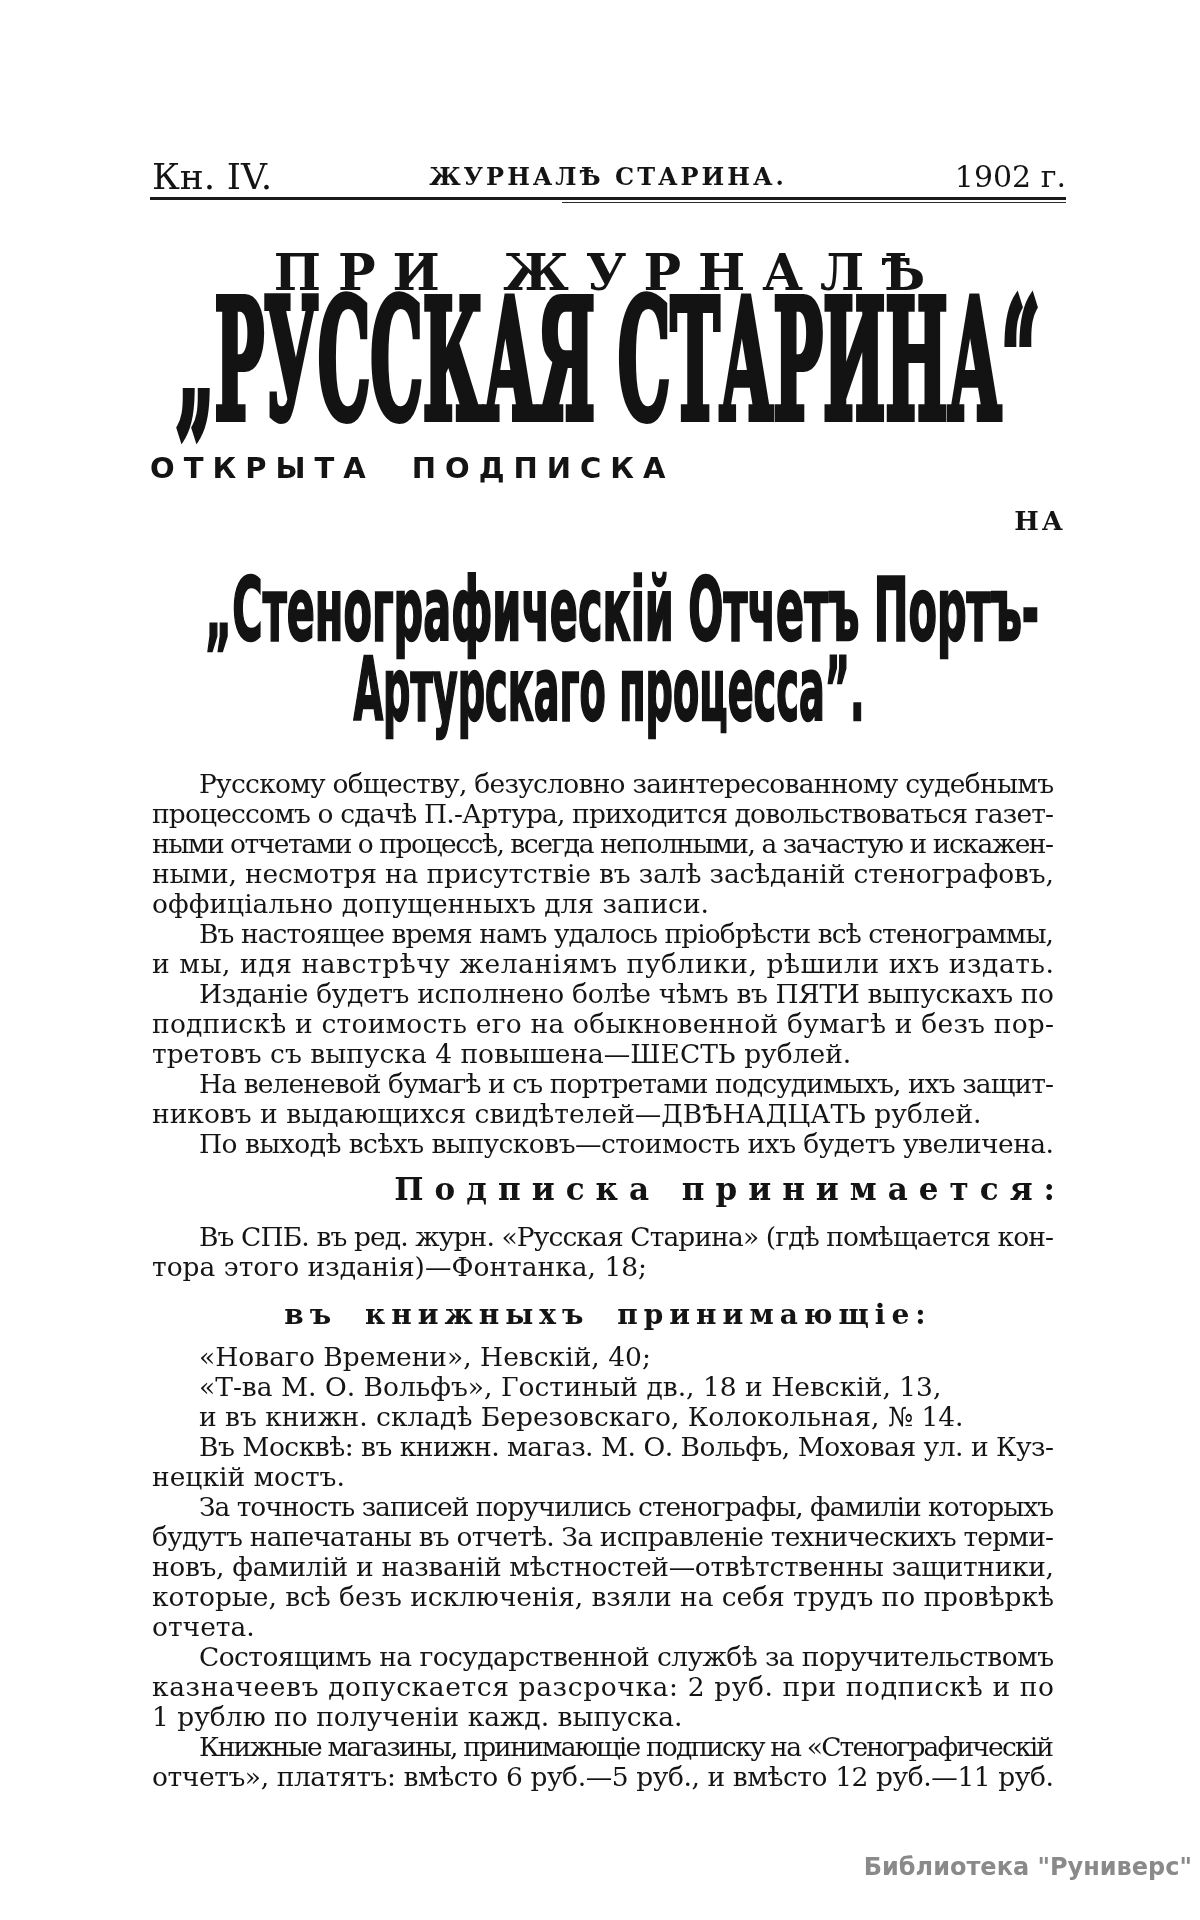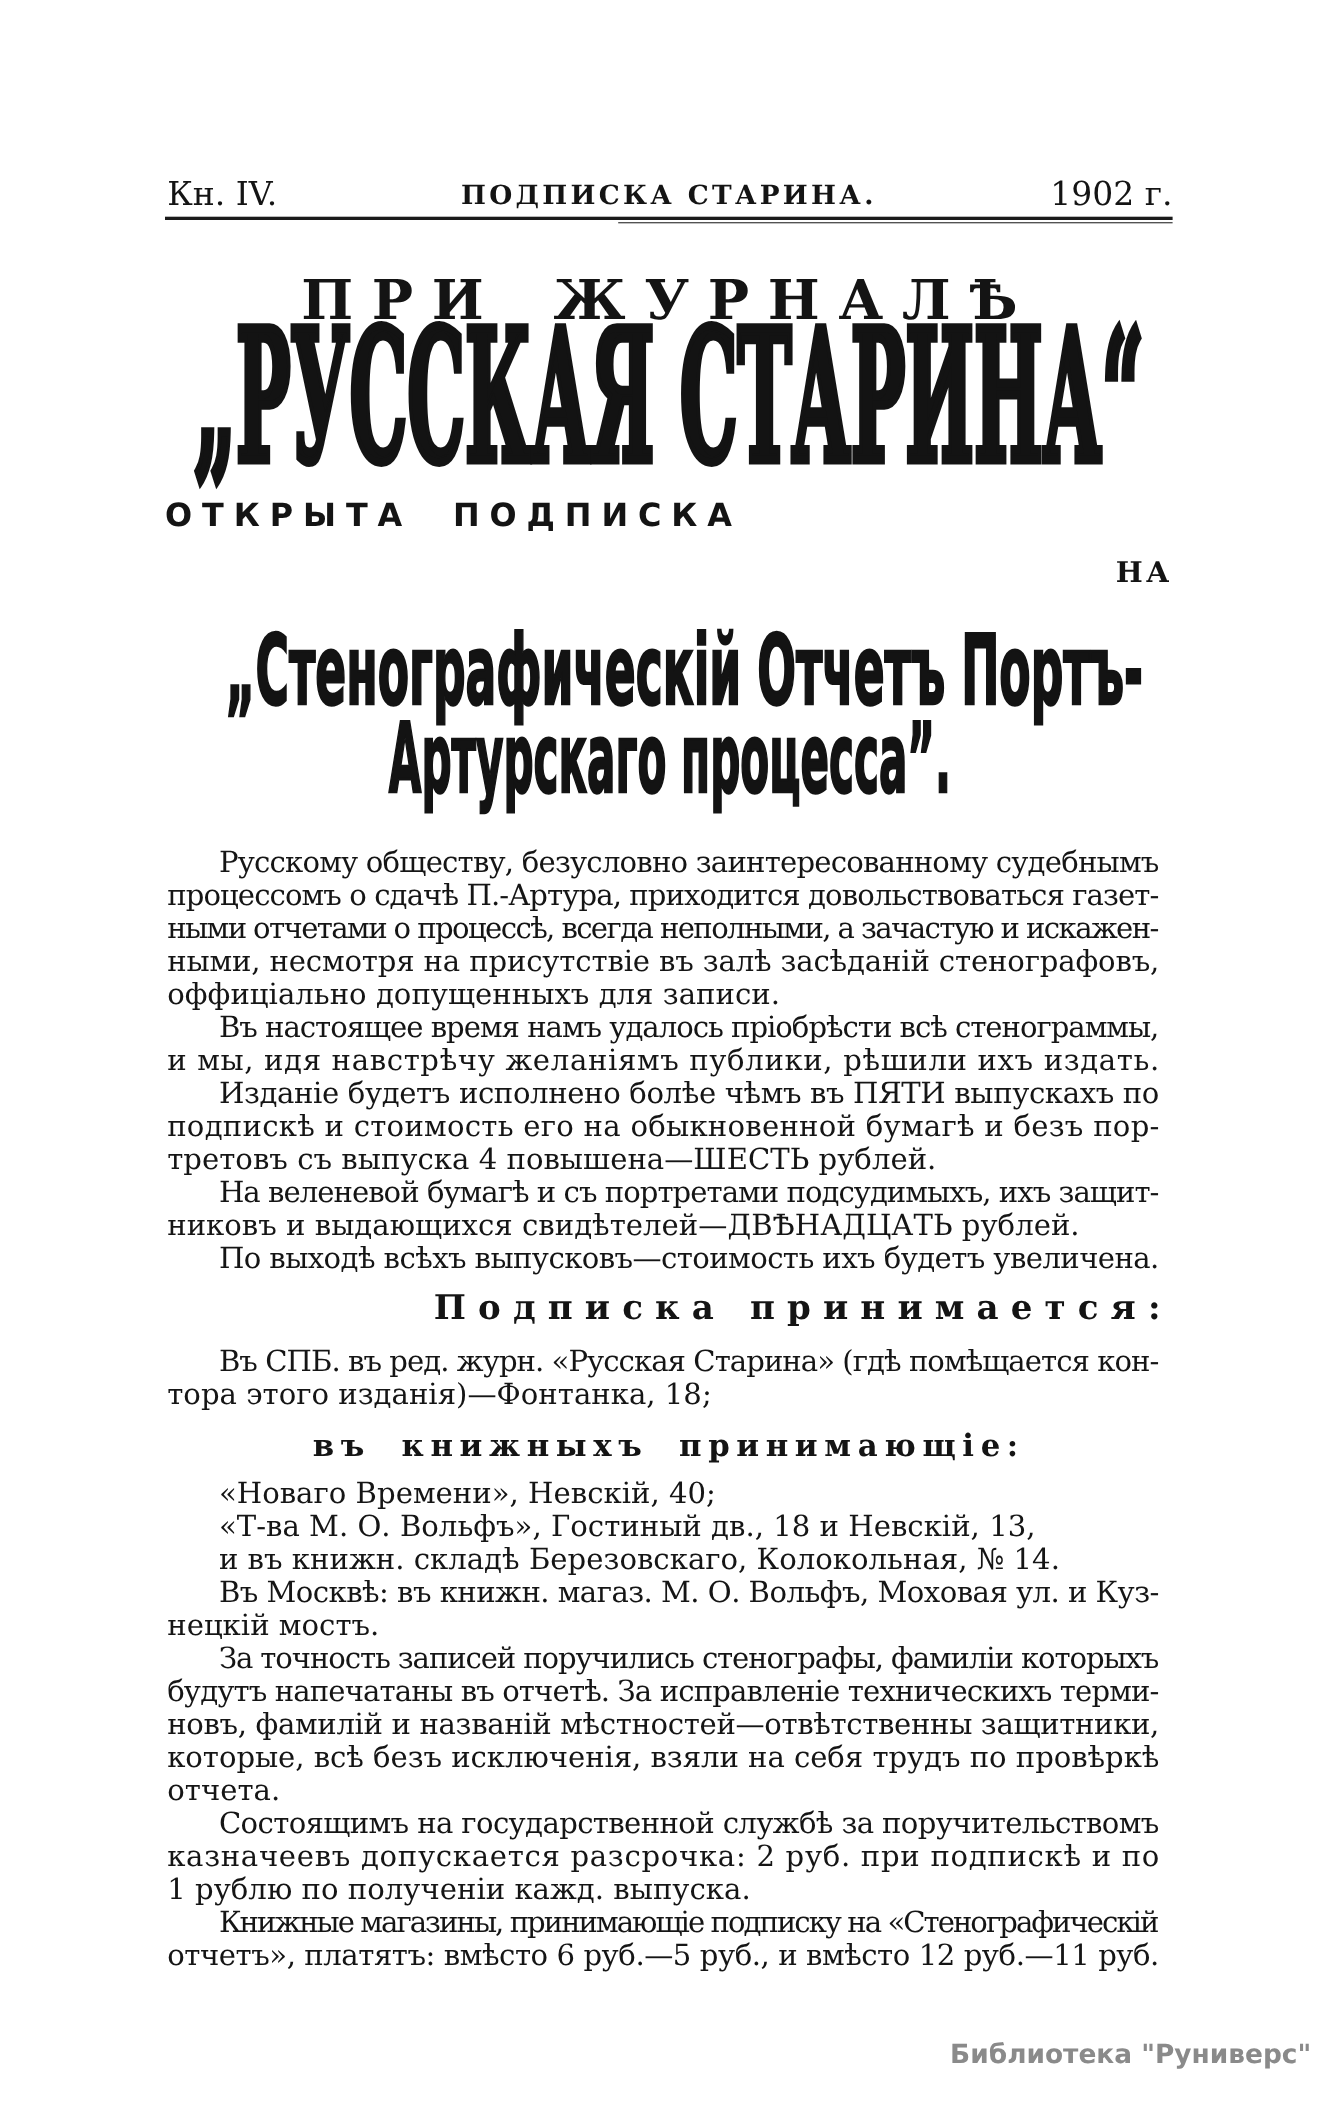--- a/index.html
+++ b/index.html
@@ -2,21 +2,21 @@
 <html><head>
 <meta charset="utf-8">
 <style>
   html,body{margin:0;padding:0;background:#fff;}
   .page{position:relative;width:1200px;height:1920px;background:#ffffff;overflow:hidden;
         font-family:"DejaVu Serif",serif;color:#141414;}
   .content{position:absolute;left:150px;top:0;width:916px;height:100%;}
 
   
   .hdr{position:absolute;top:162px;left:0;width:916px;height:32px;line-height:30px;}
-  .hdr .l{position:absolute;left:2px;font-size:30px;}
+  .hdr .l{position:absolute;left:2px;font-size:36px;}
   .hdr .c{position:absolute;left:0;width:100%;text-align:center;font-size:24px;letter-spacing:3px;font-weight:bold;}
   .hdr .r{position:absolute;right:0;font-size:30px;}
   .rule{position:absolute;top:197px;left:0;width:916px;height:3px;background:#1a1a1a;}
   .rule:after{content:"";position:absolute;left:45%;top:5px;width:55%;height:1px;background:#2a2a2a;}
 
   .prizh{position:absolute;top:205px;left:0;width:100%;text-align:center;
          font-size:50px;font-weight:bold;letter-spacing:17px;word-spacing:12px;line-height:56px;margin-top:40px;}
 
   svg{overflow:visible;display:block;}
   .masthead-svg{position:absolute;left:2px;top:262px;}
@@ -43,21 +43,21 @@
       font-weight:bold;font-size:24px;color:#8a8a8a;}
 </style>
 </head>
 <body>
 
 <div class="page">
   <div class="content">
 
     <div class="hdr">
       <span class="l">Кн. IV.</span>
-      <span class="c">ПОДПИСКА СТАРИНА.</span>
+      <span class="c">ЖУРНАЛѢ СТАРИНА.</span>
       <span class="r">1902 г.</span>
     </div>
     <div class="rule"></div>
 
     <div class="prizh">ПРИ ЖУРНАЛѢ</div>
 
     <svg class="masthead-svg" width="912" height="200">
       <text x="456" y="156" text-anchor="middle" font-size="165" stroke-width="8" textLength="863" lengthAdjust="spacingAndGlyphs">„РУССКАЯ СТАРИНА“</text>
     </svg>
 

